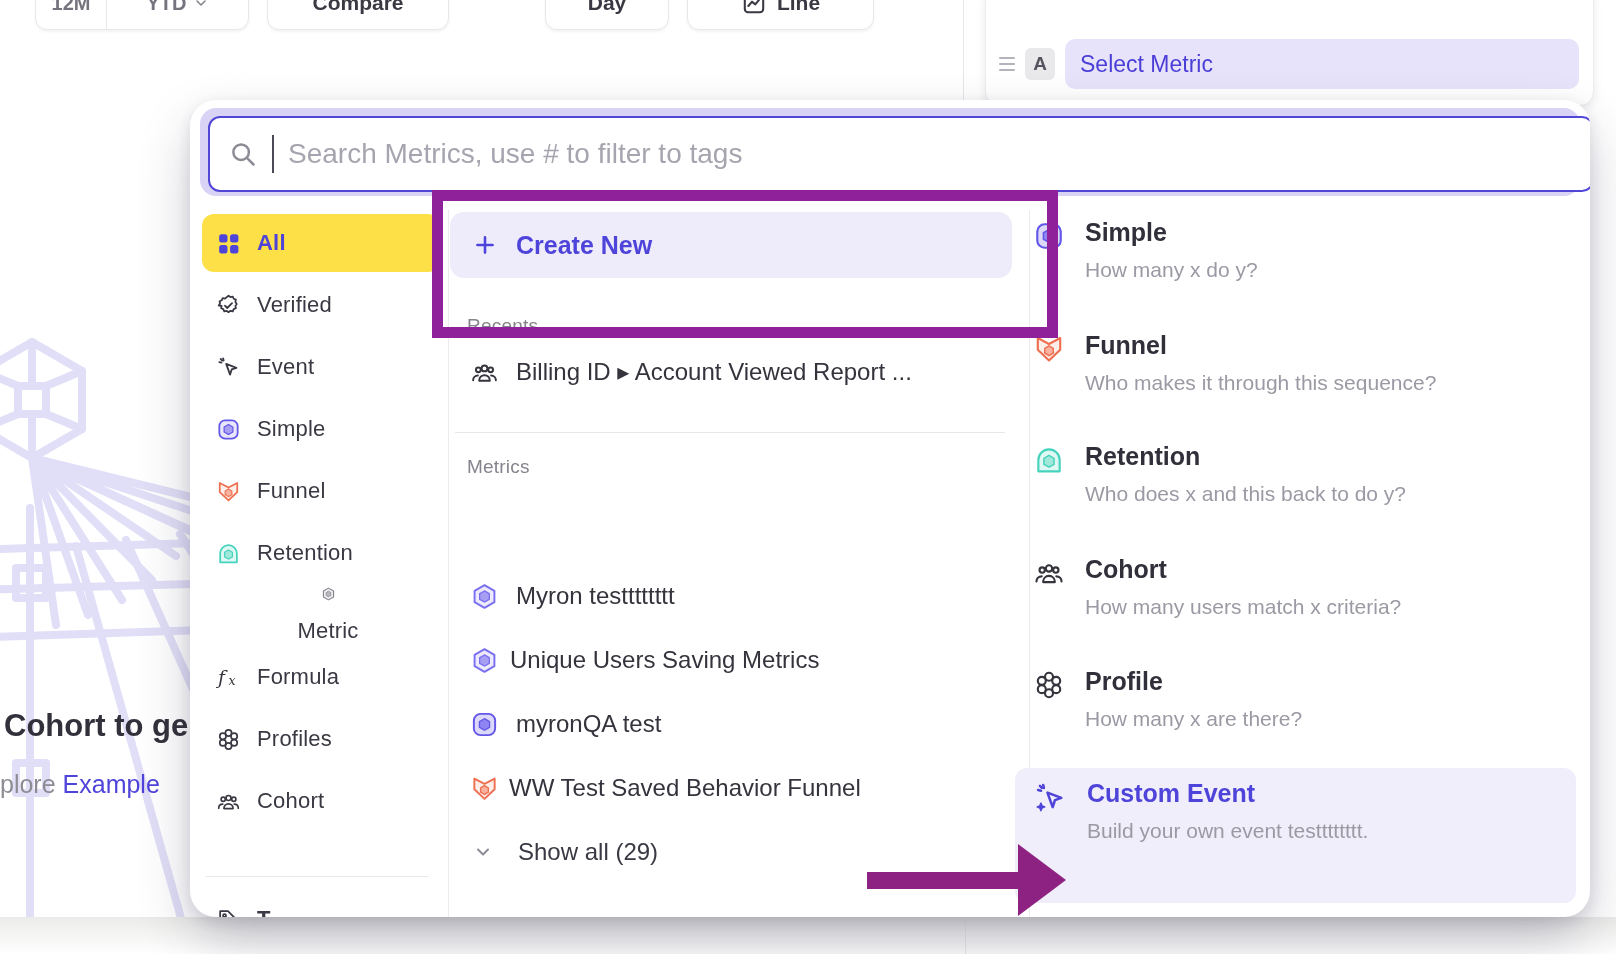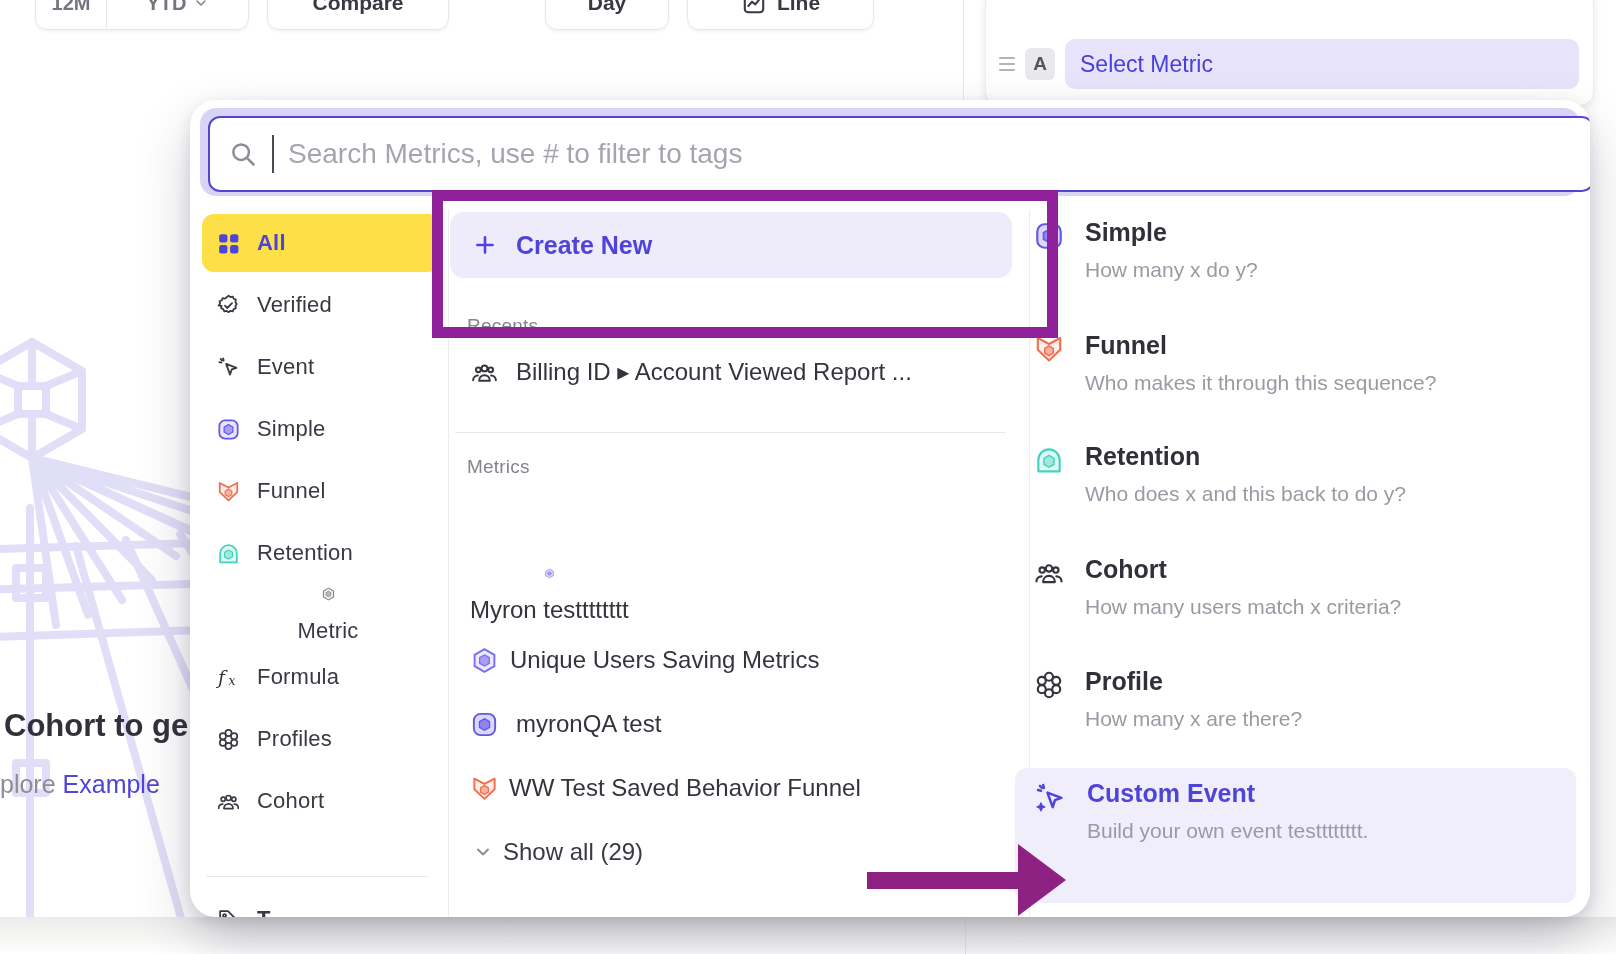--- a/index.html
+++ b/index.html
@@ -54,21 +54,21 @@
   .cat.sel .lbl{color:#4f44d9;font-weight:600;}
   .side-div{position:absolute;left:16px;width:222px;height:1px;background:#e8e8ec;}
 
   .create-btn{position:absolute;left:260px;top:112px;width:562px;height:66px;border-radius:14px;background:#eeecfb;
               display:flex;align-items:center;gap:18px;padding-left:22px;cursor:pointer;box-sizing:border-box;}
   .create-btn .lbl{font-size:25px;font-weight:600;color:#4f44d9;}
   .shead{position:absolute;left:277px;font-size:19px;color:#85848d;letter-spacing:.2px;}
   .mitem{position:absolute;left:280px;height:56px;display:flex;align-items:center;gap:17px;cursor:pointer;}
   .mitem .lbl{font-size:24px;color:#35343d;font-weight:500;white-space:nowrap;}
   .mid-div{position:absolute;left:265px;top:332px;width:550px;height:1px;background:#e8e8ec;}
-  .showall{position:absolute;left:283px;top:726px;height:52px;display:flex;align-items:center;gap:10px;cursor:pointer;}
+  .showall{position:absolute;left:283px;top:726px;height:52px;display:flex;align-items:center;gap:25px;cursor:pointer;}
   .showall .lbl{font-size:24px;color:#3a3943;font-weight:500;}
 
   .trow{position:absolute;left:843px;width:545px;display:flex;gap:20px;cursor:pointer;}
   .trow .ticon{flex:0 0 auto;padding-top:2px;}
   .trow .t{font-size:25px;font-weight:600;color:#312f3a;}
   .trow .d{font-size:21px;color:#9b9aa4;margin-top:11px;}
   .trow.hl .t{color:#4f44d9;}
   .hl-bg{position:absolute;left:825px;top:668px;width:561px;height:135px;border-radius:12px;background:#f0eefa;}
 
   
@@ -262,21 +262,21 @@
         <path d="M2.6 18.4c0-2.3 1.7-3.9 3.9-3.9"></path>
         <path d="M21.4 18.4c0-2.3-1.7-3.9-3.9-3.9"></path>
         <path d="M7.6 18.8c0-2.7 1.9-4.6 4.4-4.6s4.4 1.9 4.4 4.6z"></path>
       </svg>
     <span class="lbl">Billing ID ▸ Account Viewed Report ...</span>
   </div>
 
   <div class="mid-div"></div>
   <div class="shead" style="top:356px;">Metrics</div>
 
-  <div class="mitem" style="top:468px;flex-direction:column;">
+  <div class="mitem" style="top:468px;">
     <svg width="29" height="29" viewBox="0 0 24 24">
         <path d="M12 2.6L20.2 7.3V16.7L12 21.4 3.8 16.7V7.3Z" fill="#eceafc" stroke="#7a6ff0" stroke-width="1.6" stroke-linejoin="round"></path>
         <path d="M12 7.4L16 9.7V14.3L12 16.6 8 14.3V9.7Z" fill="#a89ff5" stroke="#7a6ff0" stroke-width="1.1"></path>
       </svg>
     <span class="lbl">Myron testttttttt</span>
   </div>
   <div class="mitem" style="top:532px;gap:11px;">
     <svg width="29" height="29" viewBox="0 0 24 24">
         <path d="M12 2.6L20.2 7.3V16.7L12 21.4 3.8 16.7V7.3Z" fill="#eceafc" stroke="#7a6ff0" stroke-width="1.6" stroke-linejoin="round"></path>
         <path d="M12 7.4L16 9.7V14.3L12 16.6 8 14.3V9.7Z" fill="#a89ff5" stroke="#7a6ff0" stroke-width="1.1"></path>

